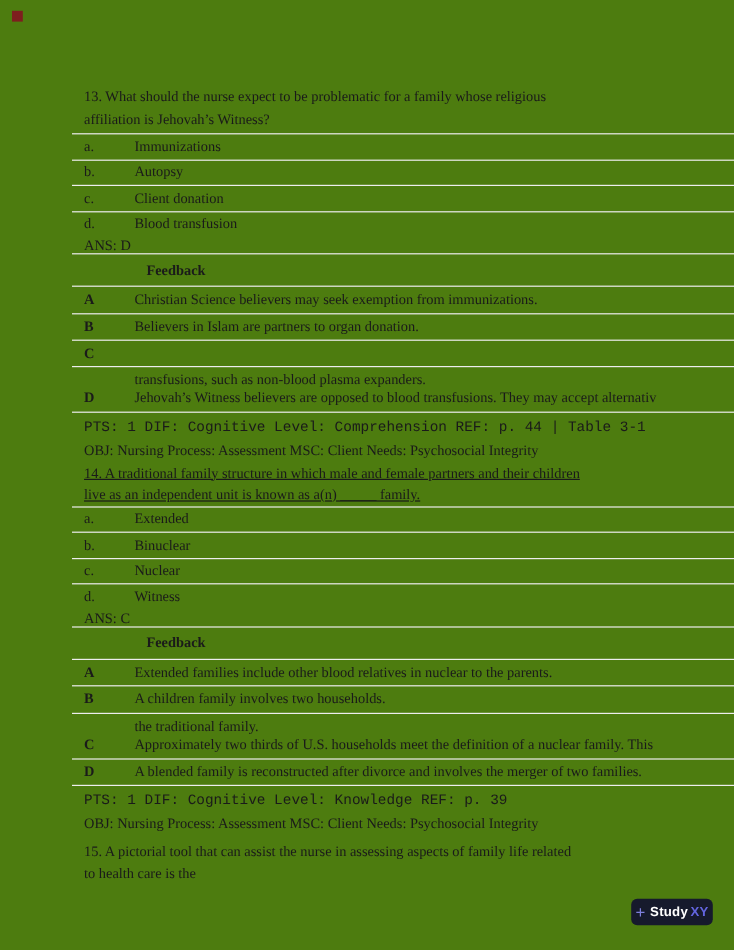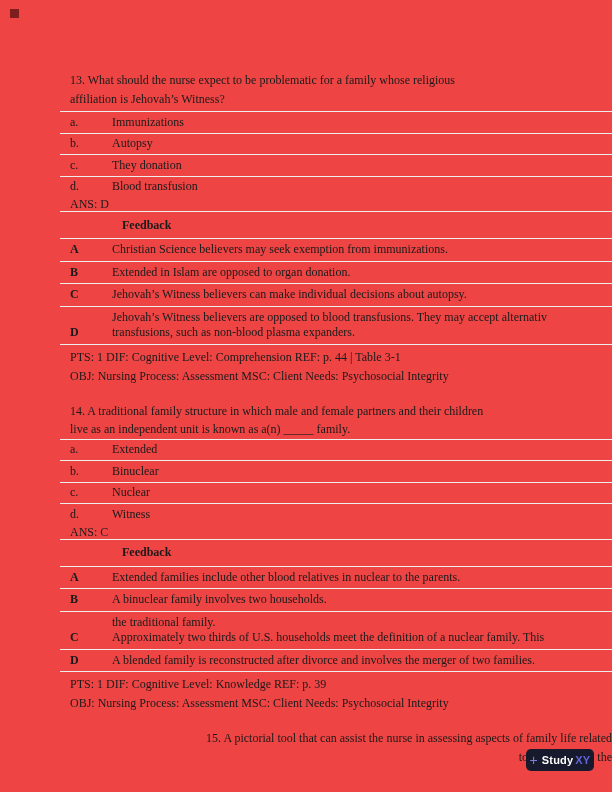--- a/index.html
+++ b/index.html
@@ -1,39 +1,39 @@
 <!DOCTYPE html>
 <html><head>
 <meta charset="utf-8">
 <style>
   html,body { margin:0; padding:0; background:#ffffff; }
   .page {
     position:relative;
     width:612px; height:792px;
-    background:#ef4444;
+    background:#4d7c0f;
     font-family:"Liberation Serif", serif;
     font-size:12px;
     color:#1a1a1a;
     overflow:hidden;
   }
   * { box-sizing:border-box; }
   .corner-mark {
     position:absolute; left:10px; top:9px;
     width:9px; height:9px;
     background:#7e1e1e;
   }
   .content {
     position:absolute; left:60px; top:0;
     width:552px;
   }
   .qtext { padding-left:10px; line-height:18.5px; }
   .qtext .qline { white-space:nowrap; }
   .q13 { margin-top:71px; margin-bottom:3px; }
-  .q14 { margin-top:16px; }
-  .q15 { margin-top:16px;text-align:right; }
+  .q14 { margin-top:0;text-decoration:underline; }
+  .q15 { margin-top:4px; }
 
   .opts .row {
     display:flex; height:21.5px;
     border-top:1px solid #ededed;
     align-items:center;
   }
   .opt-letter { width:52px; padding-left:10px; flex:0 0 52px; }
   .opt-text  { white-space:nowrap; }
 
   .ans { height:14px; line-height:14px; padding-left:10px; }
@@ -54,21 +54,21 @@
     font-weight:bold;
     display:flex; align-items:center;
   }
   .fb-row.tall { padding:3px 0; }
   .fb-row.tall .fletter { align-items:flex-end; padding-bottom:1px; }
   .fb-row .ftext { line-height:21.5px; white-space:nowrap; }
   .fb-row.tall .ftext { line-height:15.5px; }
   .fb-row .ftext div { white-space:nowrap; }
 
   .meta { padding-left:10px; line-height:19px; white-space:nowrap; }
-  .meta.first { margin-top:3px; }
+  .meta.first { margin-top:3px;font-family:Liberation Mono, monospace; }
 
   .badge {
     position:absolute; left:526px; top:749px;
     width:68px; height:22px;
     background:#161a2c;
     border-radius:5px;
     display:flex; align-items:center; justify-content:center;
     font-family:"Liberation Sans", sans-serif;
     font-size:11px; font-weight:bold;
     gap:2px;
@@ -97,49 +97,48 @@
       <div class="row">
         <div class="opt-letter">a.</div>
         <div class="opt-text">Immunizations</div>
       </div>
       <div class="row">
         <div class="opt-letter">b.</div>
         <div class="opt-text">Autopsy</div>
       </div>
       <div class="row">
         <div class="opt-letter">c.</div>
-        <div class="opt-text">They donation</div>
+        <div class="opt-text">Client donation</div>
       </div>
       <div class="row">
         <div class="opt-letter">d.</div>
         <div class="opt-text">Blood transfusion</div>
       </div>
     </div>
 
     <div class="ans">ANS: D</div>
 
     <div>
       <div class="fb-header">Feedback</div>
       <div class="fb-row">
         <div class="fletter">A</div>
         <div class="ftext">Christian Science believers may seek exemption from immunizations.</div>
       </div>
       <div class="fb-row">
         <div class="fletter">B</div>
-        <div class="ftext">Extended in Islam are opposed to organ donation.</div>
+        <div class="ftext">Believers in Islam are partners to organ donation.</div>
       </div>
       <div class="fb-row">
         <div class="fletter">C</div>
-        <div class="ftext">Jehovah’s Witness believers can make individual decisions about autopsy.</div>
       </div>
       <div class="fb-row tall">
         <div class="fletter">D</div>
         <div class="ftext">
+          <div>transfusions, such as non-blood plasma expanders.</div>
           <div>Jehovah’s Witness believers are opposed to blood transfusions. They may accept alternativ</div>
-          <div>transfusions, such as non-blood plasma expanders.</div>
         </div>
       </div>
     </div>
 
     <div class="meta first">PTS: 1 DIF: Cognitive Level: Comprehension REF: p. 44 | Table 3-1</div>
     <div class="meta">OBJ: Nursing Process: Assessment MSC: Client Needs: Psychosocial Integrity</div>
 
     <div class="qtext q14">
       <div class="qline">14. A traditional family structure in which male and female partners and their children</div>
       <div class="qline">live as an independent unit is known as a(n) _____ family.</div>
@@ -167,21 +166,21 @@
     <div class="ans">ANS: C</div>
 
     <div>
       <div class="fb-header">Feedback</div>
       <div class="fb-row">
         <div class="fletter">A</div>
         <div class="ftext">Extended families include other blood relatives in nuclear to the parents.</div>
       </div>
       <div class="fb-row">
         <div class="fletter">B</div>
-        <div class="ftext">A binuclear family involves two households.</div>
+        <div class="ftext">A children family involves two households.</div>
       </div>
       <div class="fb-row tall">
         <div class="fletter">C</div>
         <div class="ftext">
           <div>the traditional family.</div>
           <div>Approximately two thirds of U.S. households meet the definition of a nuclear family. This</div>
         </div>
       </div>
       <div class="fb-row">
         <div class="fletter">D</div>

